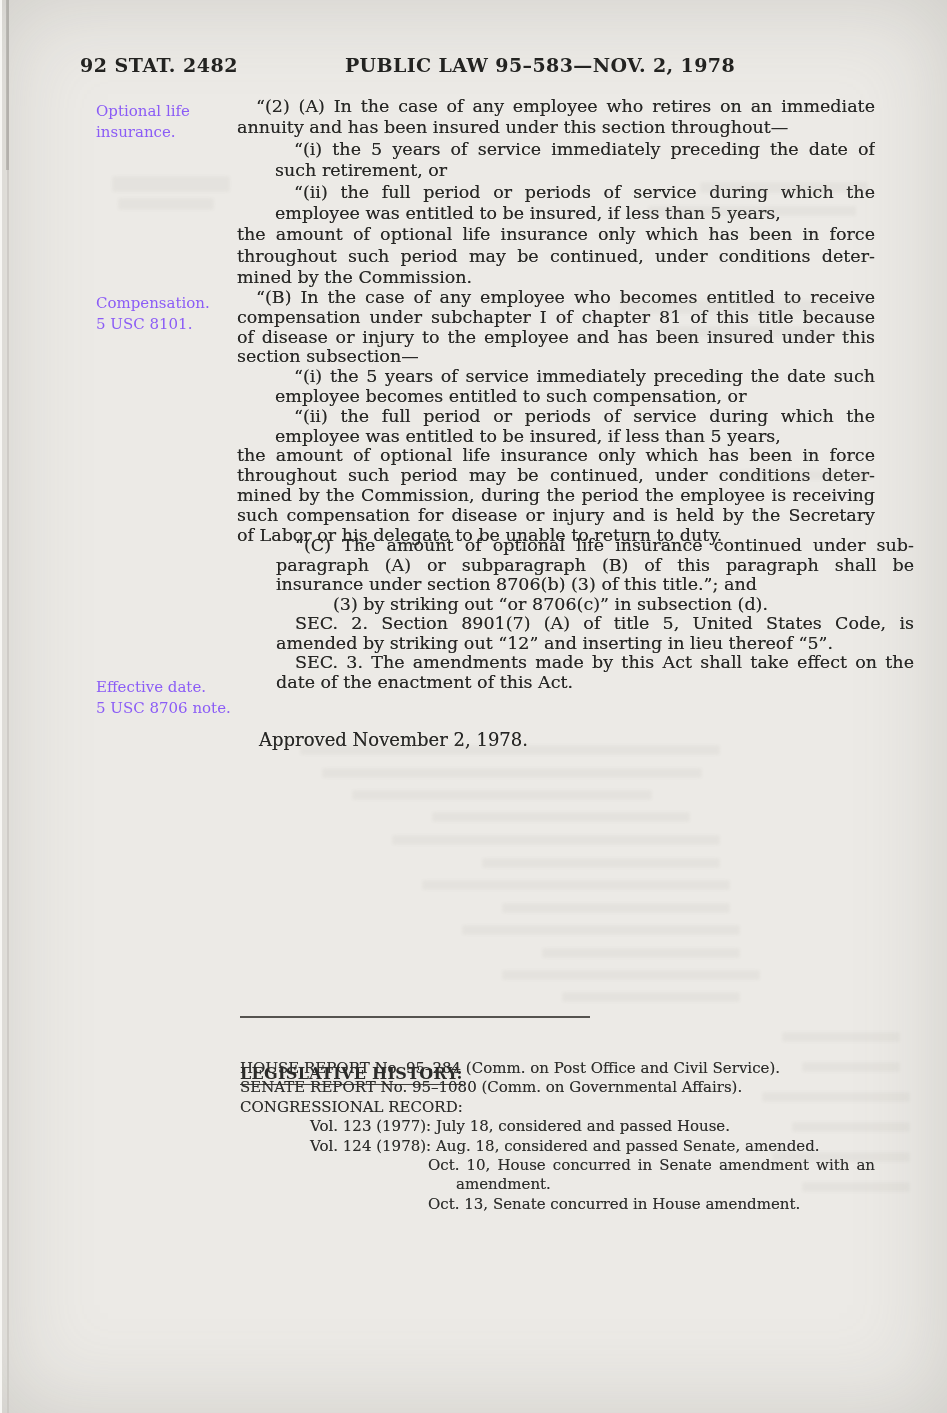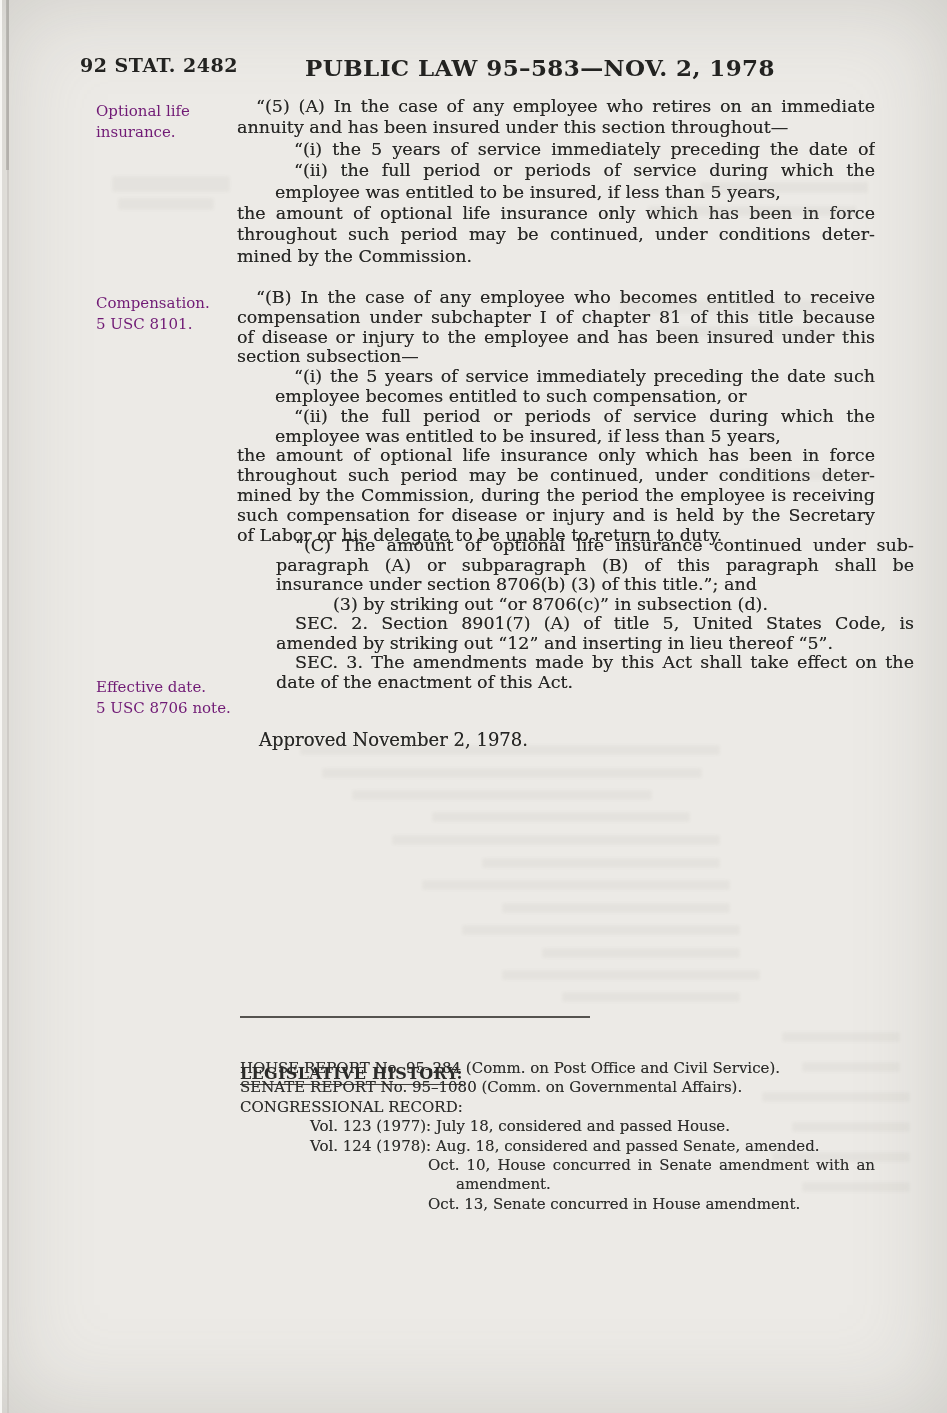--- a/index.html
+++ b/index.html
@@ -17,27 +17,27 @@
   .edge-line{position:absolute;left:7px;top:0;width:2px;height:100%;background:#c9c7c2;opacity:.8;}
   .edge-line-dark{position:absolute;left:6px;top:0;width:3px;height:170px;background:#9d9b96;opacity:.55;}
 
   .hdr-stat{
     position:absolute;left:80px;top:54px;
     font-size:19px;font-weight:bold;letter-spacing:.5px;color:#232321;
     white-space:nowrap;
   }
   .hdr-title{
     position:absolute;left:200px;top:54px;width:680px;
-    text-align:center;font-size:23px;font-weight:bold;letter-spacing:.4px;color:#232321;
+    text-align:center;font-size:19px;font-weight:bold;letter-spacing:.4px;color:#232321;
     white-space:nowrap;
   }
 
   .margin-note{
     position:absolute;left:96px;width:142px;
-    font-size:15px;line-height:20.5px;color:#701a75;
+    font-size:15px;line-height:20.5px;color:#8b5cf6;
   }
   .mn-line{white-space:nowrap;}
 
   .stanza{
     position:absolute;left:237px;width:638px;
   }
   #stanza1{top:96px;}
   #stanza1 .bline{height:21.4px;line-height:21.4px;}
   #stanza2{top:288px;}
   #stanza2 .bline{height:19.8px;line-height:19.8px;}
@@ -113,23 +113,24 @@
   <div class="margin-note" style="top:293px">
       <div class="mn-line">Compensation.</div>
       <div class="mn-line">5 USC 8101.</div>
     </div>
   <div class="margin-note" style="top:677px">
       <div class="mn-line">Effective date.</div>
       <div class="mn-line">5 USC 8706 note.</div>
     </div>
 
   <div class="stanza" id="stanza1">
-      <div class="bline i1 j">“(5) (A) In the case of any employee who retires on an immediate</div>
+      <div class="bline i1 j">“(2) (A) In the case of any employee who retires on an immediate</div>
       <div class="bline i0">annuity and has been insured under this section throughout—</div>
       <div class="bline i3 j">“(i) the 5 years of service immediately preceding the date of</div>
+      <div class="bline i2">such retirement, or</div>
       <div class="bline i3 j">“(ii) the full period or periods of service during which the</div>
       <div class="bline i2">employee was entitled to be insured, if less than 5 years,</div>
       <div class="bline i0 j">the amount of optional life insurance only which has been in force</div>
       <div class="bline i0 j">throughout such period may be continued, under conditions deter-</div>
       <div class="bline i0">mined by the Commission.</div>
     </div>
   <div class="stanza" id="stanza2">
       <div class="bline i1 j">“(B) In the case of any employee who becomes entitled to receive</div>
       <div class="bline i0 j">compensation under subchapter I of chapter 81 of this title because</div>
       <div class="bline i0 j">of disease or injury to the employee and has been insured under this</div>

